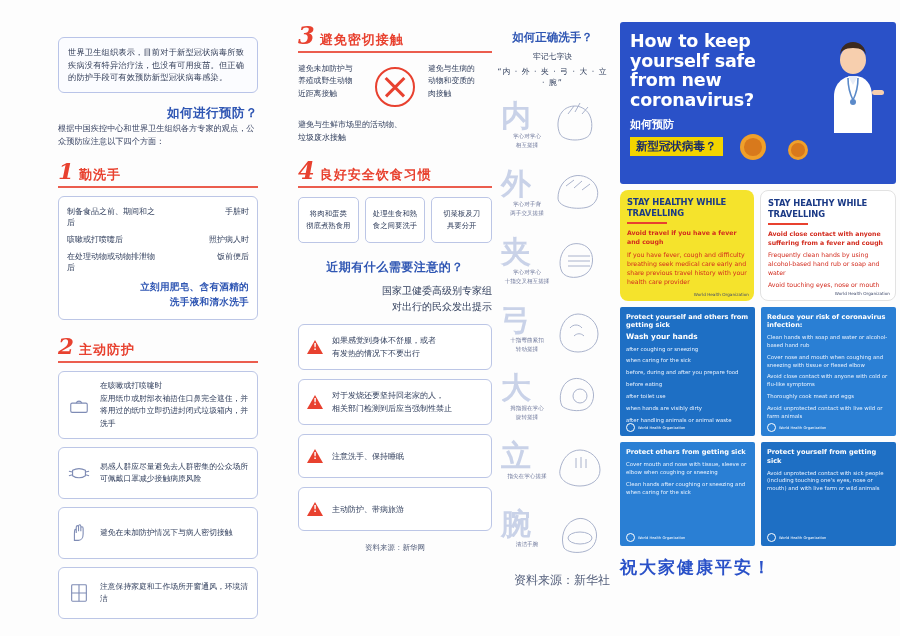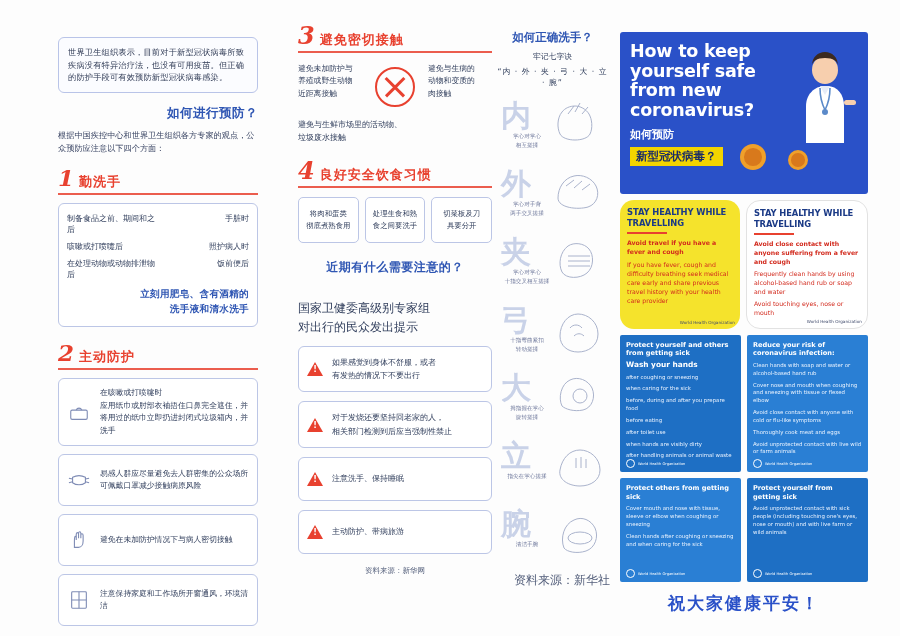--- a/index.html
+++ b/index.html
@@ -32,21 +32,20 @@
   }
   .q-head {
     margin-top: 12px;
     text-align: right;
     font-size: 12.5px;
     font-weight: bold;
     color: #2f56b3;
     letter-spacing: .5px;
   }
   .q-sub {
-    margin-top: 7px;
     font-size: 8.2px;
     line-height: 1.55;
     color: #394463;
   }
   .numhead {
     display: flex; align-items: flex-start; gap: 5px;
     margin-top: 13px;
   }
   .numhead .num {
     font-size: 23px; font-weight: bold; color: #e8412f;
@@ -119,21 +118,21 @@
   .food-cell {
     flex: 1; border: 1px solid #bcc6e6; border-radius: 5px;
     background: #fff; padding: 7px 4px; font-size: 7.4px;
     color: #33405e; line-height: 1.6; text-align: center; min-height: 46px;
     display: flex; align-items: center; justify-content: center;
   }
   .c2-q {
     margin-top: 16px; text-align: center; font-size: 12px;
     font-weight: bold; color: #2f56b3; letter-spacing: .5px;
   }
-  .c2-sub { margin-top: 23px; font-size: 12px; color: #33405e; line-height: 1.6; text-align: left; }
+  .c2-sub { margin-top: 7px; font-size: 10px; color: #33405e; line-height: 1.6; text-align: right; }
   .warn-card {
     display: flex; align-items: center; gap: 9px;
     border: 1px solid #bcc6e6; border-radius: 6px; background: #fff;
     margin-top: 9px; padding: 9px 8px; min-height: 44px;
   }
   .tri {
     flex: 0 0 16px; width: 0; height: 0;
     border-left: 8px solid transparent; border-right: 8px solid transparent;
     border-bottom: 14px solid #e8412f; position: relative;
   }
@@ -158,21 +157,21 @@
   .wash-step .lbl {
     position: absolute; left: 6px; top: 40px; width: 52px;
     font-size: 5.6px; color: #6c769a; line-height: 1.45; text-align: center;
   }
   .hand-ill {
     position: absolute; right: 0; top: 2px; width: 62px; height: 56px;
   }
   .c3-src { text-align: right; font-size: 12px; color: #55607c; margin-top: 8px; }
 
   
-  .col4 { position: absolute; left: 620px; top: 32px; width: 248px; }
+  .col4 { position: absolute; left: 620px; top: 22px; width: 276px; }
   .hero {
     background: #2a51c8; border-radius: 3px; padding: 10px 10px 8px 10px;
     position: relative; overflow: hidden; height: 162px;
   }
   .hero h1 {
     margin: 0; color: #fff; font-size: 17.5px; line-height: 1.12;
     font-weight: bold; letter-spacing: -.2px; width: 165px;
   }
   .hero .cn1 { color: #fff; font-size: 11px; margin-top: 7px; font-weight: bold; }
   .hero .cn2 {
@@ -180,21 +179,21 @@
     font-size: 11.5px; font-weight: bold; padding: 2px 6px; margin-top: 5px;
   }
   .doc {
     position: absolute; right: 8px; top: 16px; width: 70px; height: 95px;
   }
   .virus { position: absolute; border-radius: 50%; background: #f0a02a; }
   .virus .vc { position: absolute; inset: 16%; border-radius: 50%; background: #d8791c; }
 
   .two-posters { display: flex; gap: 6px; margin-top: 6px; }
   .poster {
-    flex: 1; border-radius: 14px; padding: 7px 7px 10px 7px; position: relative;
+    flex: 1; border-radius: 8px; padding: 7px 7px 10px 7px; position: relative;
     min-height: 104px;
   }
   .poster.yellow { background: #f5e32c; }
   .poster.white { background: #ffffff; border: 1px solid #e2e2e2; }
   .poster .ptitle {
     font-size: 8.4px; font-weight: bold; color: #1b3a86; line-height: 1.25;
     letter-spacing: -.1px;
   }
   .poster .rule { height: 2px; background: #e8412f; width: 40px; margin: 4px 0 5px 0; }
   .poster .ptxt { font-size: 6.2px; color: #1b2340; line-height: 1.45; }
@@ -212,21 +211,21 @@
   .bposter .bl { font-size: 5.4px; color: #eaf3ff; line-height: 1.45; margin-top: 4px; }
   .whomark {
     position: absolute; left: 6px; bottom: 4px; display: flex; align-items: center; gap: 3px;
   }
   .whomark .wlogo {
     width: 9px; height: 9px; border-radius: 50%; border: 1px solid #fff;
   }
   .whomark .wtext { font-size: 3.6px; color: #fff; line-height: 1.15; }
 
   .footer-cn {
-    text-align: center; margin-top: 10px; font-size: 17px; font-weight: bold;
+    margin-top: 10px; font-size: 17px; font-weight: bold;
     color: #e8412f; letter-spacing: 2px;
   }
   .footer-cn .blue { color: #2a51c8; }
 </style>
 </head>
 <body>
 
 <div class="page">
 
   <div class="col1">

